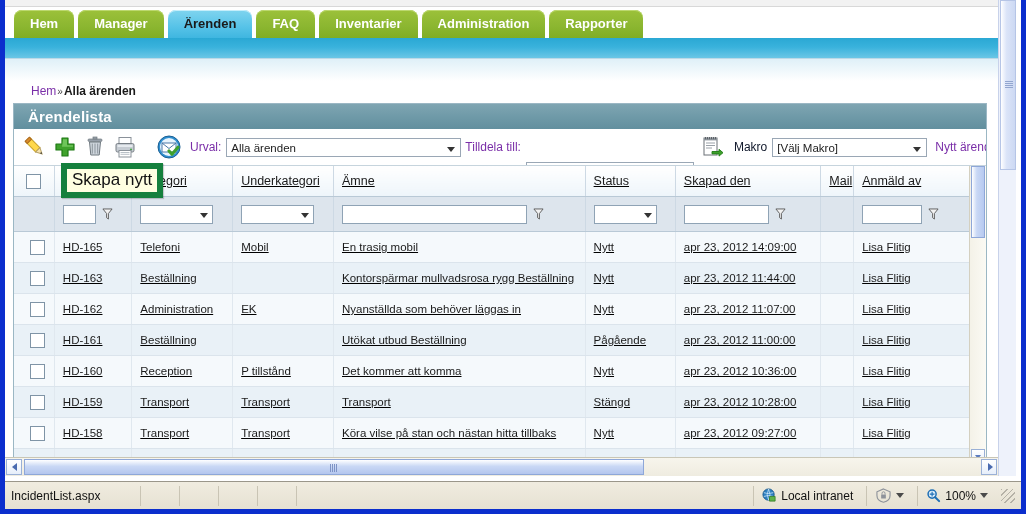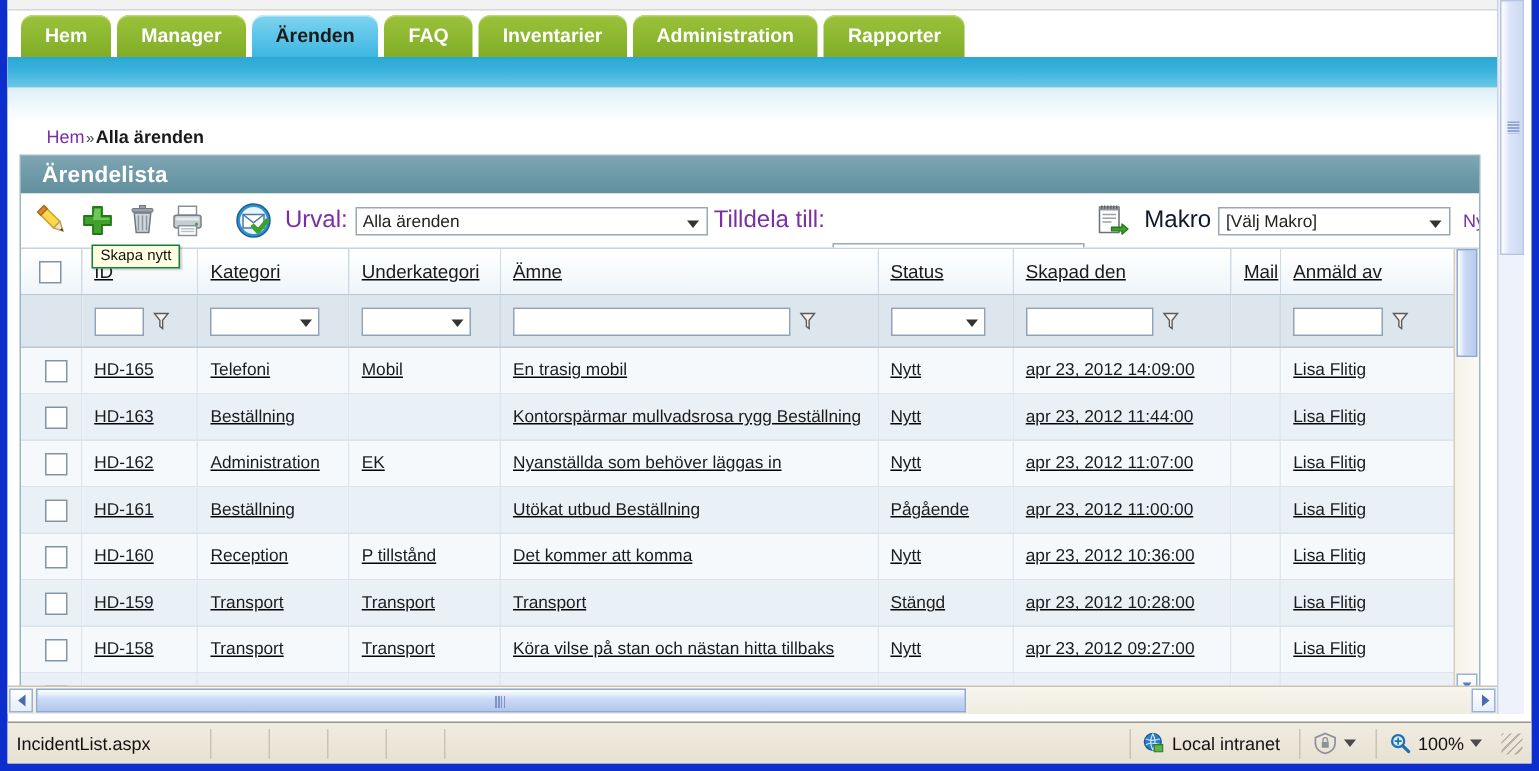--- a/index.html
+++ b/index.html
@@ -119,21 +119,21 @@
   }
   .tb-icon {
     width: 26px; height: 26px;
     margin-right: 4px;
     position: relative;
     cursor: pointer;
     flex: 0 0 auto;
   }
   .tb-gap { width: 14px; flex: 0 0 auto; }
   .tb-label {
-    font-size: 16px;
+    font-size: 12px;
     color: #7a2ea8;
     margin: 0 5px 0 4px;
     flex: 0 0 auto;
   }
   .tb-label.dark { color: #0f172a; }
   .combo {
     position: relative;
     height: 19px;
     border: 1px solid #9aa7b5;
     background: #ffffff;
@@ -242,22 +242,22 @@
     border: 1px solid #7f94a6;
     background: #ffffff;
     vertical-align: middle;
     cursor: pointer;
   }
   
   .tooltip {
     position: absolute;
     left: 56px; top: 163px;
     background: #ffffe1;
-    border: 1px solid #15803d;
-    font-size: 10px;
+    border: 6px solid #15803d;
+    font-size: 17px;
     color: #111;
     padding: 1px 5px 2px 5px;
     z-index: 40;
     white-space: nowrap;
     box-shadow: 1px 1px 1px rgba(0,0,0,.18);
   }
   
   .grid-vscroll {
     position: absolute;
     right: 0; top: 0;

